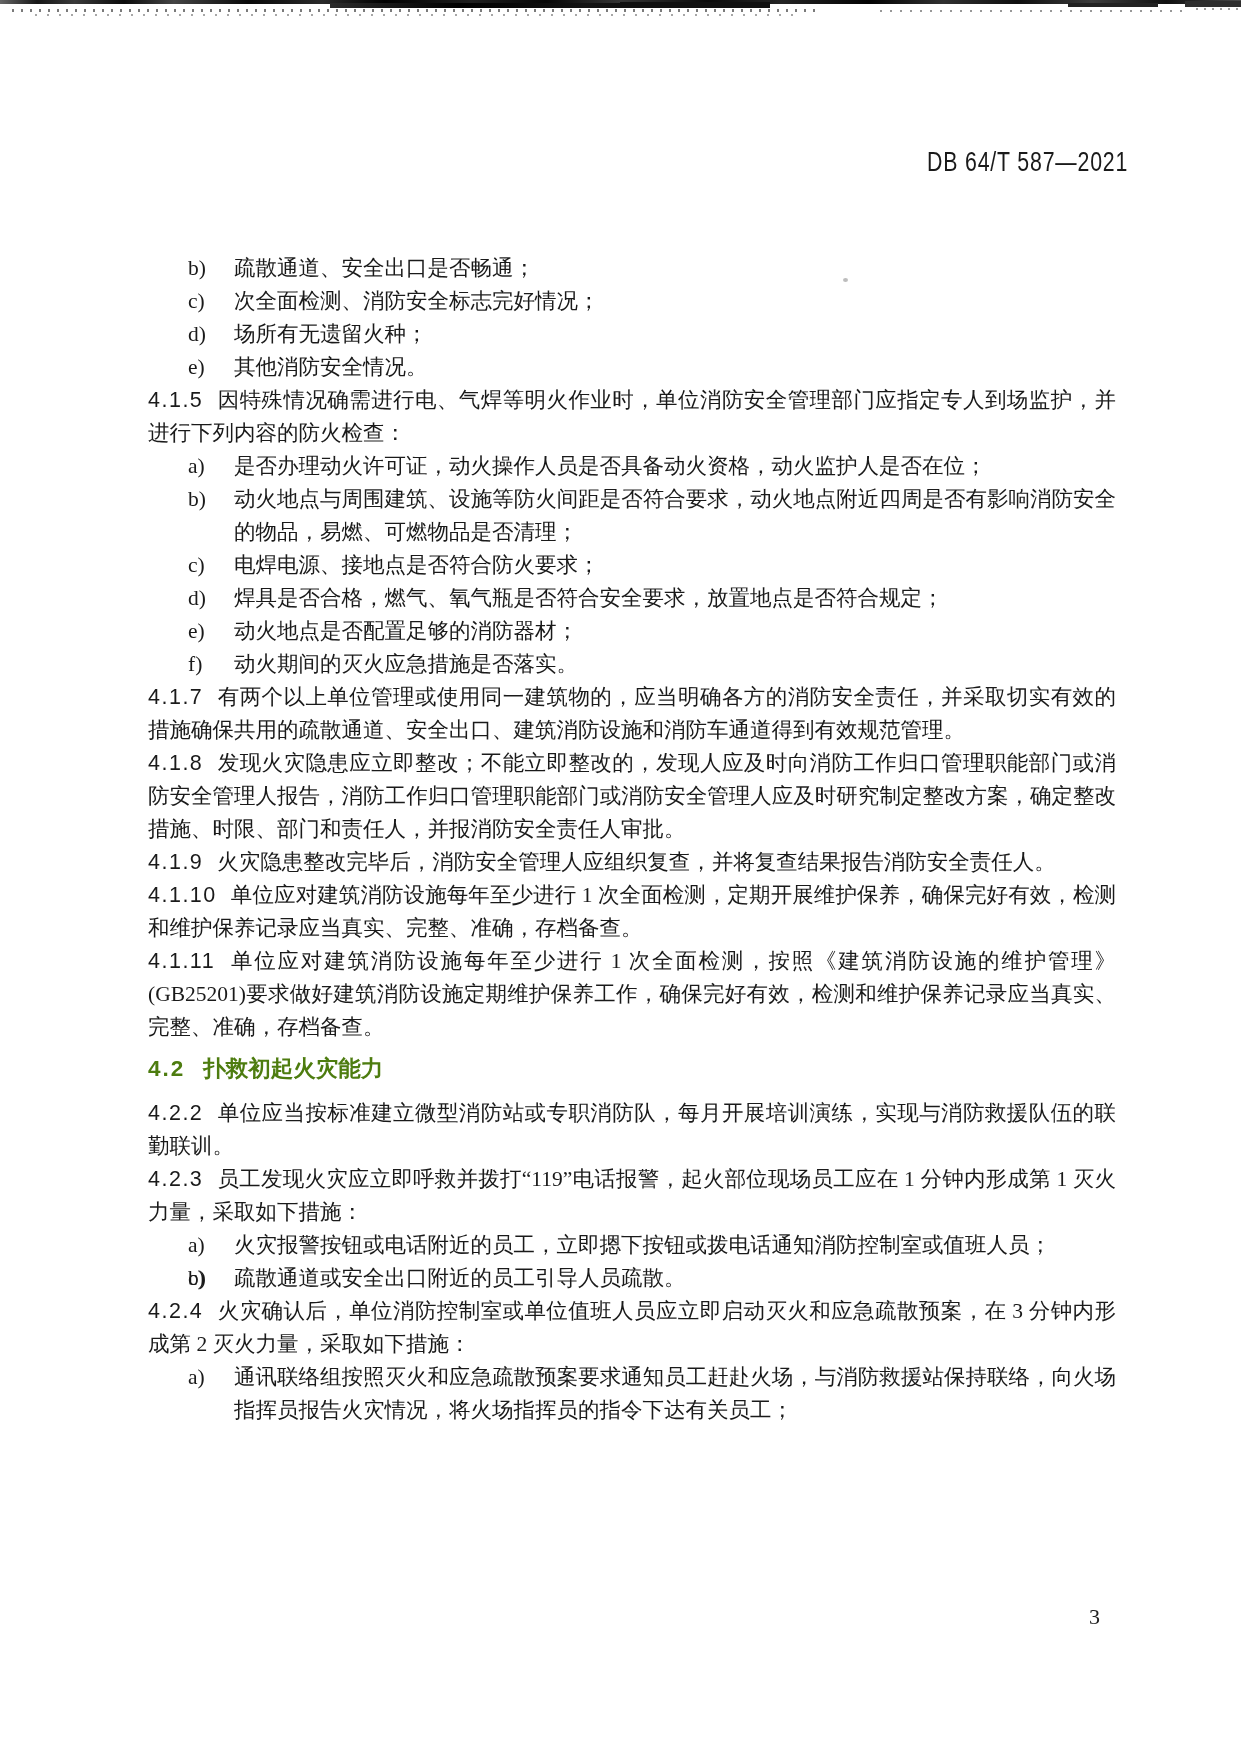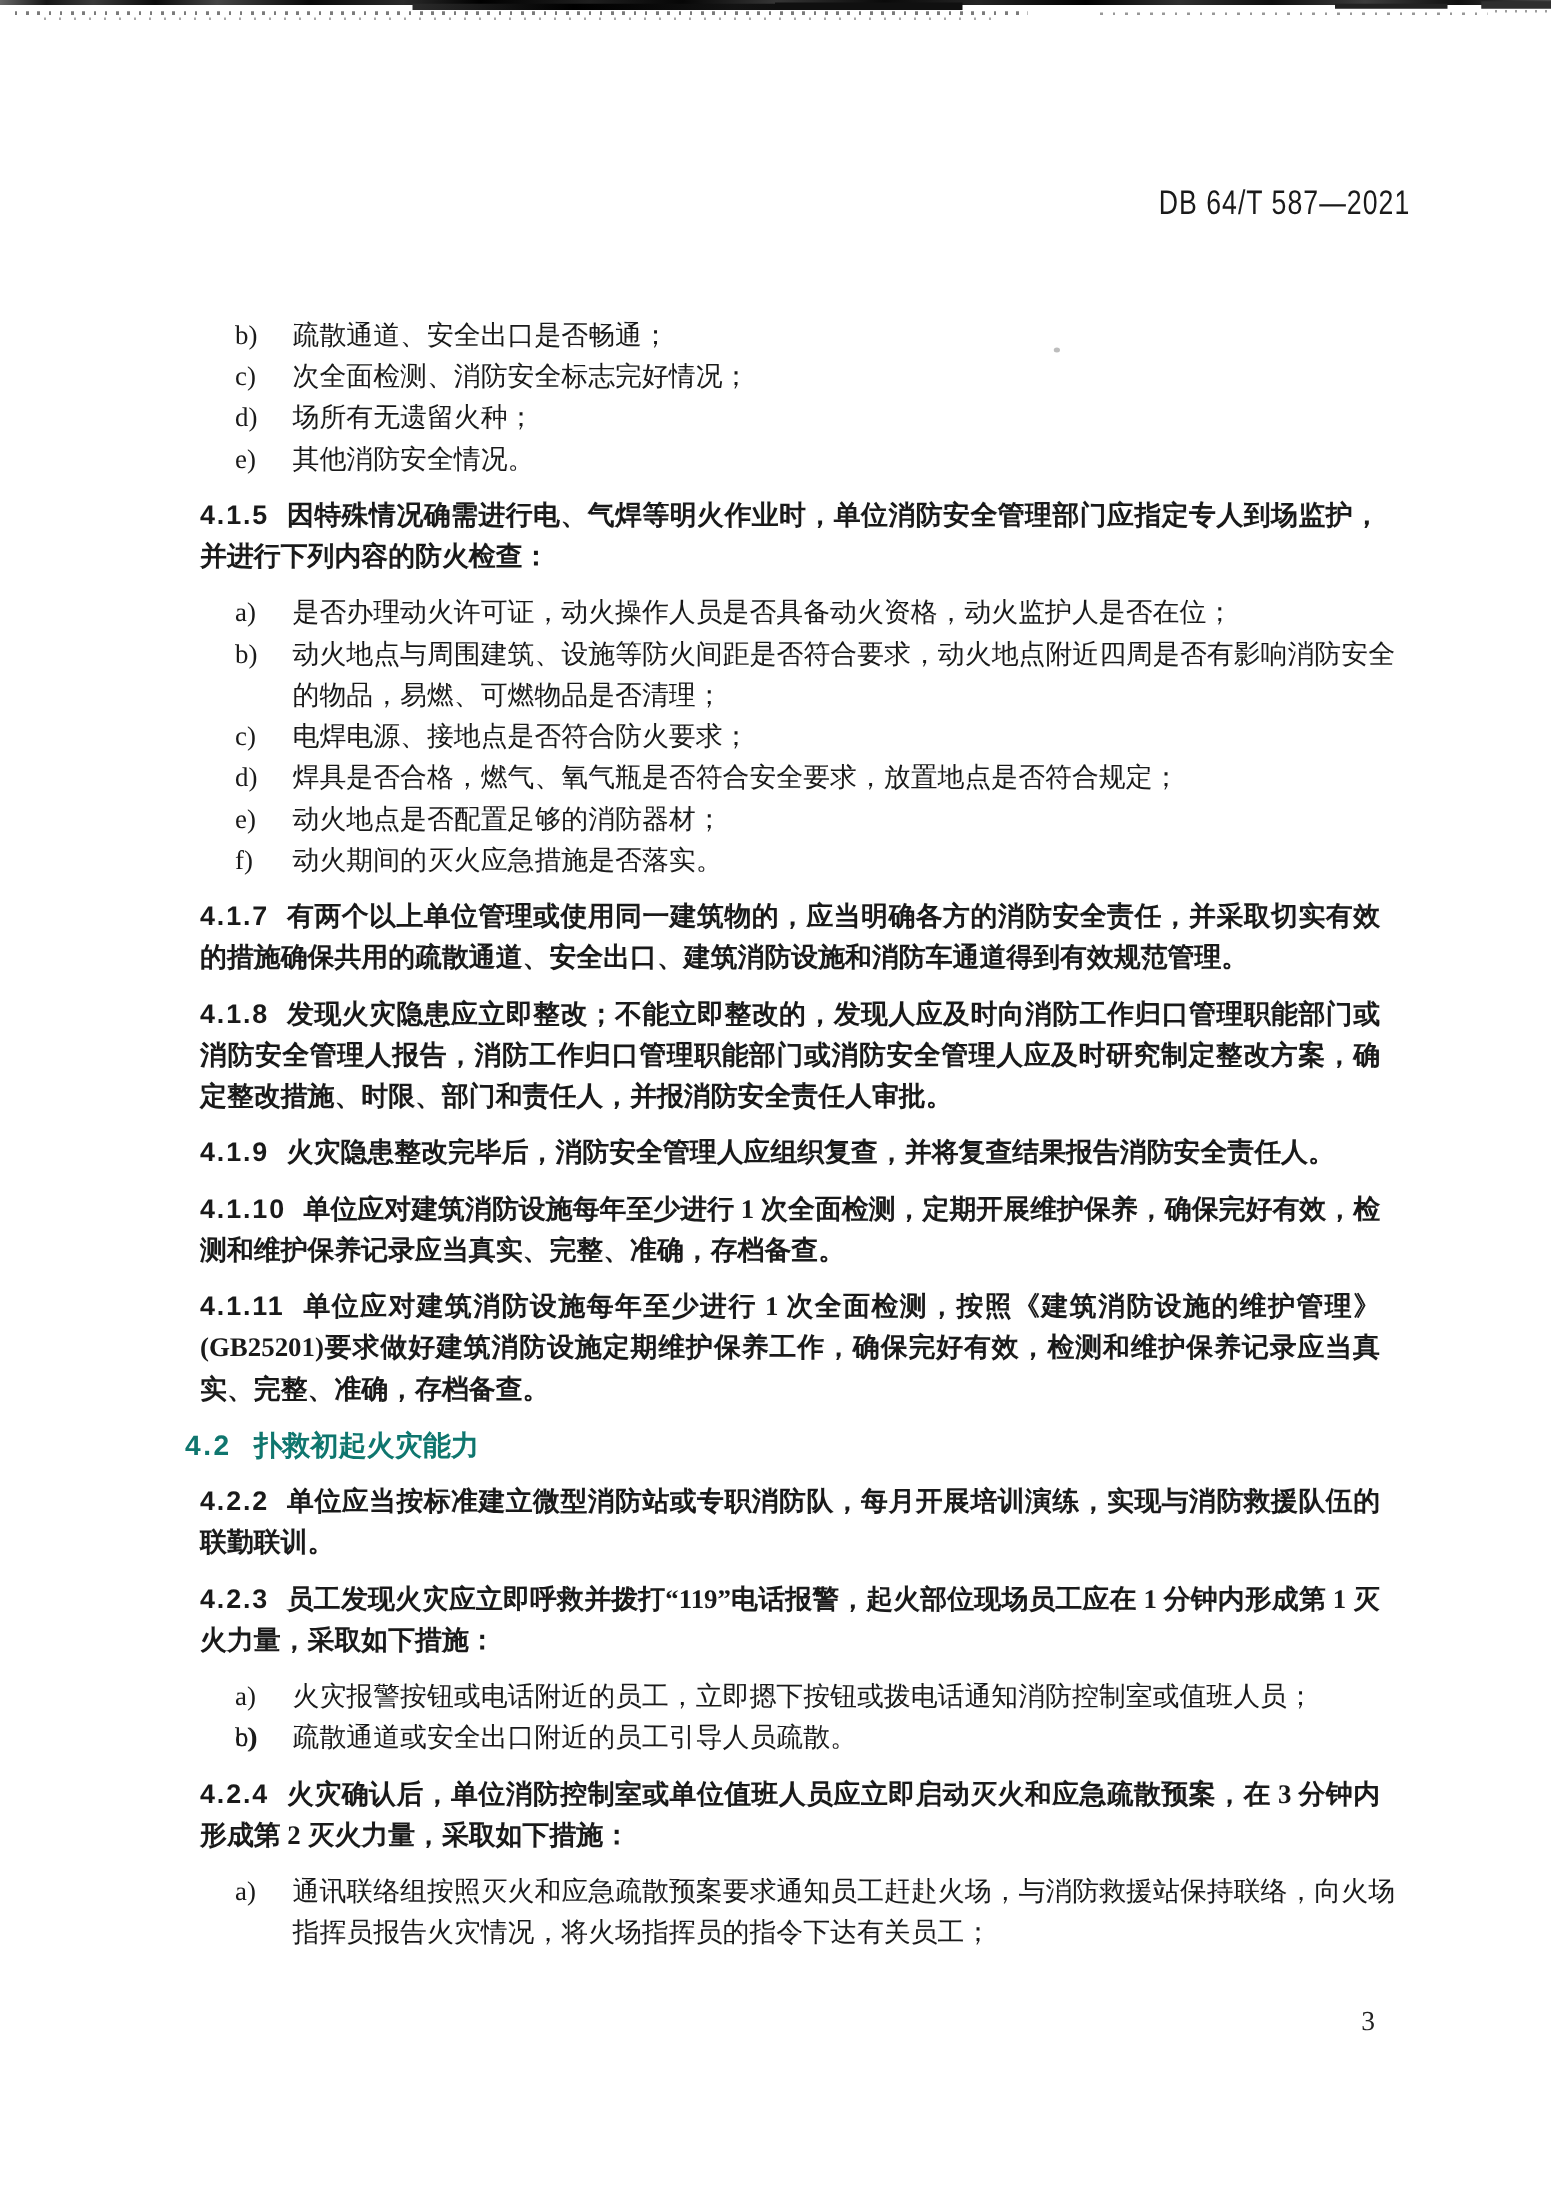--- a/index.html
+++ b/index.html
@@ -48,30 +48,30 @@
     font-size: 26px; color: #1a1a1a; letter-spacing: 1px; white-space: nowrap;
     transform: scale(0.82, 1.05); transform-origin: left top;
   }
 
   
   .content {
     position: absolute; left: 148px; top: 252px; width: 968px;
     font-size: 21.5px; line-height: 33px; color: #1a1a1a;
     text-align: justify;
   }
-  .clause { margin: 12px; font-weight: bold; }
+  .clause { margin: 0; }
   .clause .num {
     font-family: "Liberation Sans", "DejaVu Sans", sans-serif;
     letter-spacing: 1.5px; margin-right: 14px; white-space: nowrap;
   }
   .list-item { position: relative; padding-left: 86px; margin: 0; }
   .list-item .marker { position: absolute; left: 40px; top: 0; }
   .heading {
     font-family: "Liberation Sans", "DejaVu Sans", sans-serif;
-    font-size: 22.5px; font-weight: 600; color: #0f766e;
+    font-size: 22.5px; font-weight: 600; color: #4d7c0f;
     margin: 8px 0 12px 0; text-align: left;
   }
   .heading .num { letter-spacing: 2px; margin-right: 18px; }
 
   .page-number {
     position: absolute; left: 1089px; top: 1604px;
     font-size: 22px; color: #222;
   }
 </style>
 </head>

